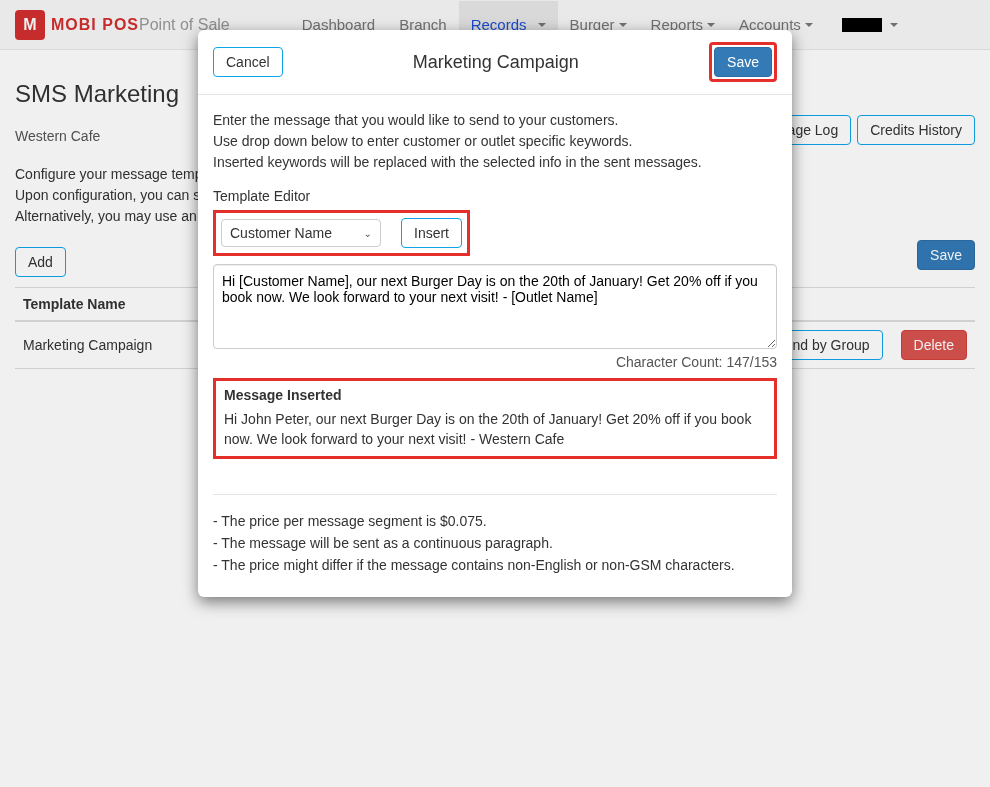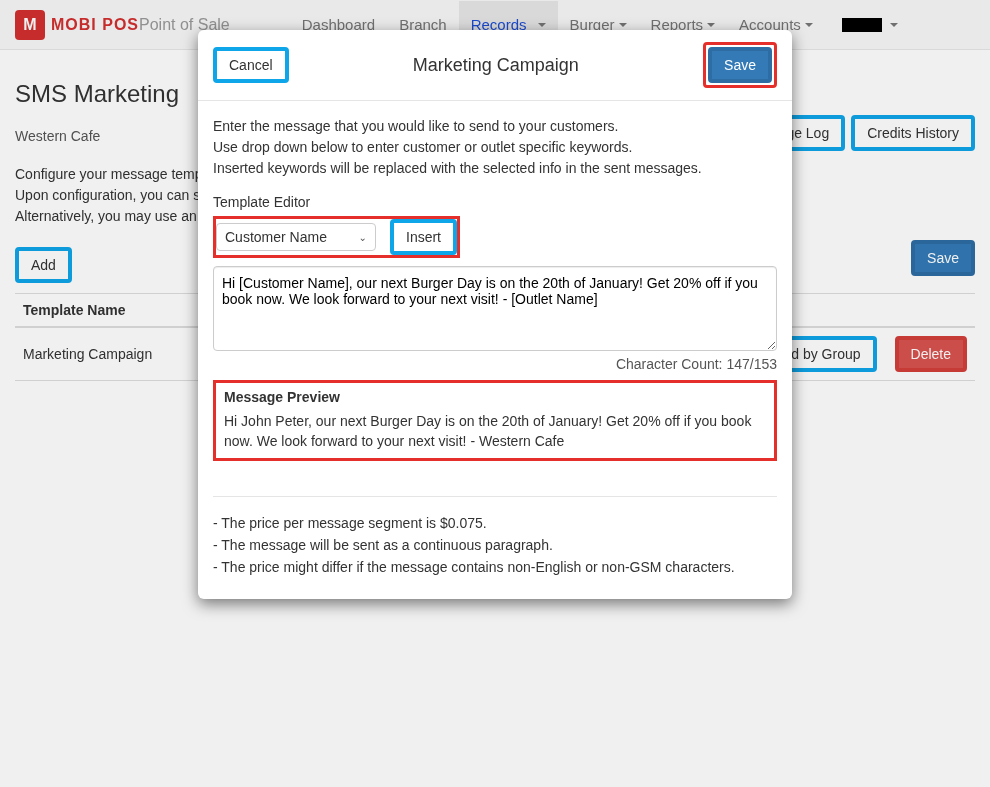--- a/index.html
+++ b/index.html
@@ -77,21 +77,21 @@
     
     .page-content { padding: 10px 15px; }
     .page-title { font-size: 24px; font-weight: 400; color: #333; margin-top: 20px; margin-bottom: 20px; }
     .breadcrumb { color: #555; font-size: 14px; margin-bottom: 20px; }
     .desc-text { color: #333; font-size: 14px; line-height: 1.5; margin-bottom: 20px; }
     .btn {
       display: inline-block;
       padding: 6px 12px;
       font-size: 14px;
       background: #fff;
-      border: 4px solid #0ea5e9;
+      border: 1px solid #0ea5e9;
       border-radius: 4px;
       color: #333;
       cursor: pointer;
       text-align: right;
     }
     .btn-primary {
       background: #337ab7;
       border-color: #2e6da4;
       color: #fff;
     }
@@ -152,22 +152,23 @@
       border: 3px solid #e52f2b;
       border-radius: 4px;
       padding: 2px;
       display: inline-block;
     }
     .modal-body { padding: 15px; }
     .instructions { color: #333; line-height: 1.5; margin-bottom: 15px; }
     .section-label { font-size: 14px; color: #333; margin-bottom: 6px; }
     .editor-controls {
       border: 3px solid #e52f2b;
+      padding: 5px;
       display: inline-flex;
-      gap: 14px;
+      gap: 20px;
       align-items: center;
       margin-bottom: 8px;
     }
     .select-wrap {
       border: 1px solid #ccc;
       border-radius: 4px;
       padding: 5px 8px;
       width: 160px;
       display: flex;
       justify-content: space-between;
@@ -299,21 +300,21 @@
         <span>Customer Name</span>
         <span class="chev">⌄</span>
       </div>
       <button class="btn">Insert</button>
     </div>
 
     <textarea style="">Hi [Customer Name], our next Burger Day is on the 20th of January! Get 20% off if you book now. We look forward to your next visit! - [Outlet Name]</textarea>
     <div class="char-count">Character Count: 147/153</div>
 
     <div class="preview-box">
-      <div class="preview-title">Message Preview</div>
+      <div class="preview-title">Message Inserted</div>
       <div class="preview-text">Hi John Peter, our next Burger Day is on the 20th of January! Get 20% off if you book now. We look forward to your next visit! - Western Cafe</div>
     </div>
 
     <div class="notes">
       <div>- The price per message segment is $0.075.</div>
       <div>- The message will be sent as a continuous paragraph.</div>
       <div>- The price might differ if the message contains non-English or non-GSM characters.</div>
     </div>
   </div>
 </div>

